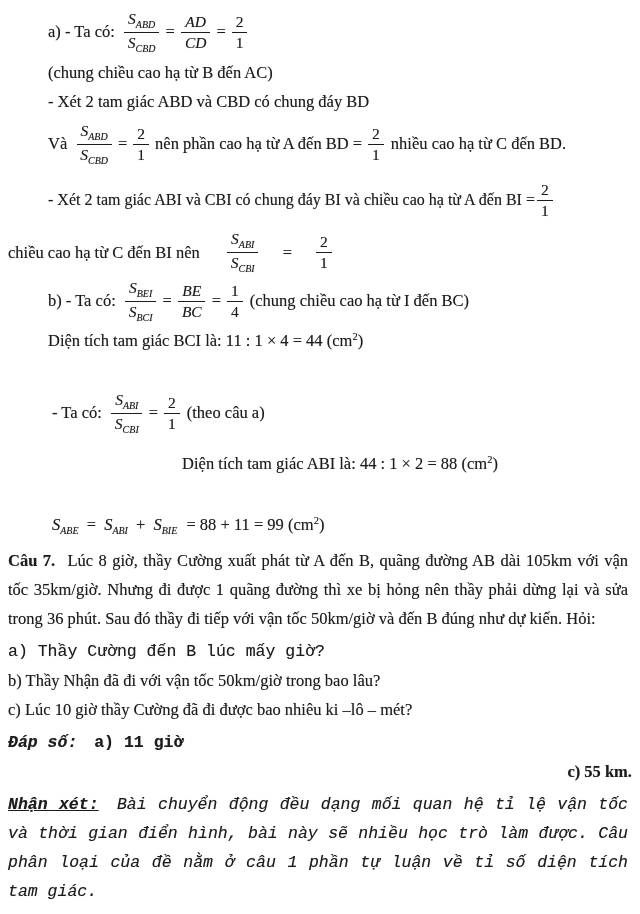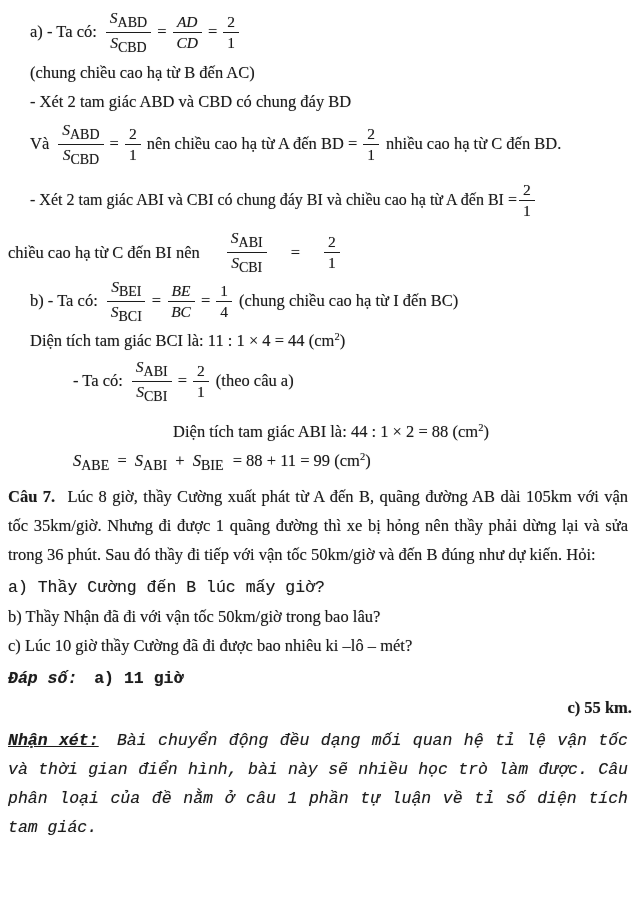--- a/index.html
+++ b/index.html
@@ -4,36 +4,36 @@
 <style>
   html,body{margin:0;padding:0;}
   body{width:640px;height:914px;background:#ffffff;overflow:hidden;}
   .page{
     width:640px;height:914px;box-sizing:border-box;padding-top:6px;
     font-family:"Liberation Serif","DejaVu Serif",serif;
     font-size:16.5px;color:#1c1c1c;
     text-shadow:0 0 0.7px rgba(45,45,45,0.5);
   }
   .line{line-height:29px;padding-left:8px;padding-right:8px;}
-  .ind{padding-left:30px;}
-  .ind2{padding-left:73px;}
+  .ind{padding-left:30px;margin-left:18px;}
+  .ind2{padding-left:52px;margin-top:32px;}
   .eqrow{display:flex;align-items:center;flex-wrap:nowrap;white-space:pre;}
   .h52{min-height:52px;}
   .h56{min-height:56px;}
   .h48{min-height:48px;gap:18px;}
   .h50{min-height:50px;}
   .h30{min-height:30px;}
   .gap{margin-right:7px;}
   .op{margin:0 4px;}
   .frac{display:inline-flex;flex-direction:column;align-items:center;
         vertical-align:middle;margin:0 2px;line-height:1.15;font-size:15.5px;}
   .frac .num{border-bottom:1.3px solid #1c1c1c;padding:0 4px 1px;text-align:center;}
   .frac .den{padding:1px 4px 0;text-align:center;}
   .mi{font-style:italic;}
-  sub{font-size:14px;line-height:1;}
+  sub{font-size:10px;font-style:italic;line-height:1;}
   sup{font-size:10.5px;line-height:1;}
   .para{text-align:justify;line-height:29px;padding-left:8px;padding-right:12px;}
   .b{font-weight:700;text-align:right;}
   .bi{font-weight:700;font-style:italic;}
   .i{font-style:italic;}
   .u{text-decoration:underline;}
   .mt6{margin-top:6px;}
   .mt10{margin-top:10px;text-align:center;}
   .mt4{margin-top:4px;font-family:Liberation Mono, monospace;}
   .tight{font-size:16px;}
@@ -70,21 +70,21 @@
     <span class="gap">Và</span>
     <span class="frac">
       <span class="num"><span class="mi">S</span><sub>ABD</sub></span>
       <span class="den"><span class="mi">S</span><sub>CBD</sub></span>
     </span>
     <span class="op">=</span>
     <span class="frac">
       <span class="num">2</span>
       <span class="den">1</span>
     </span>
-    <span class="op">nên chiều cao hạ từ A đến BD =</span>
+    <span class="op">nên phần cao hạ từ A đến BD =</span>
     <span class="frac">
       <span class="num">2</span>
       <span class="den">1</span>
     </span>
     <span class="tail">nhiều cao hạ từ C đến BD.</span>
   </div>
 
   <div class="eqrow h56 ind tight">
     <span>- Xét 2 tam giác ABI và CBI có chung đáy BI và chiều cao hạ từ A đến BI =</span>
     <span class="frac">

